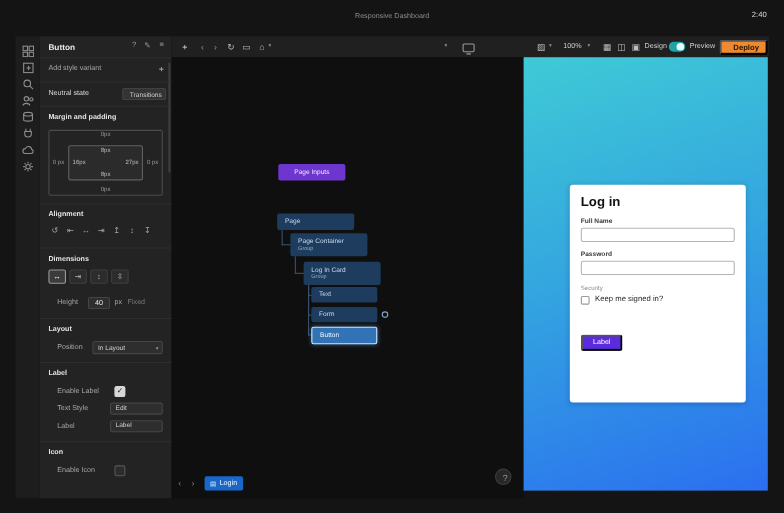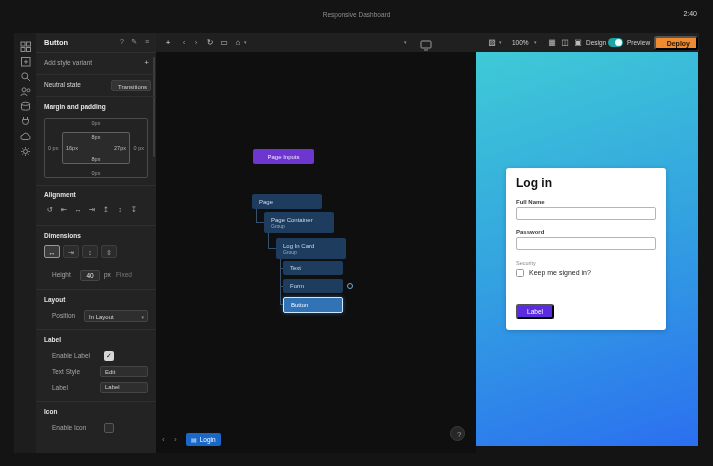--- a/index.html
+++ b/index.html
@@ -78,21 +78,21 @@
   .crumb-chev{position:absolute;font-size:8px;color:#7d7d7d;line-height:13px;}
   .page-badge{position:absolute;background:#1968c9;border-radius:2px;height:13px;display:flex;align-items:center;gap:3px;
               padding:0 5px;color:#fff;font-size:6.5px;}
   .badge-ic{font-size:6px;color:#d8e8ff;}
   .help-fab{position:absolute;width:15px;height:15px;border-radius:50%;background:#272727;border:1px solid #3c3c3c;
             color:#9c9c9c;font-size:8px;text-align:center;line-height:14px;box-sizing:border-box;}
 
   
   #preview{position:absolute;left:476px;top:52px;width:222px;height:394px;
            background:linear-gradient(162deg,#3fcad6 0%,#33a4e0 48%,#2b6ff0 100%);}
-  .pv-card{position:absolute;left:30px;top:116px;width:160px;height:162px;background:#ffffff;border-radius:3px;
+  .pv-card{position:absolute;left:42px;top:116px;width:160px;height:198px;background:#ffffff;border-radius:3px;
            box-shadow:0 1px 5px rgba(0,30,80,.25);text-decoration:underline;}
   .pv-title{position:absolute;left:10px;top:8px;font-size:12px;font-weight:bold;color:#111;}
   .pv-label{position:absolute;left:10px;font-size:6px;color:#3a3a3a;font-weight:bold;}
   .pv-input{position:absolute;left:10px;width:140px;height:13px;border:1px solid #b5b5b5;border-radius:2px;background:#fff;
             box-sizing:border-box;padding:0 3px;font-size:7px;font-family:"Liberation Sans",sans-serif;}
   .pv-sec{position:absolute;left:10px;font-size:5.5px;color:#8a8a8a;}
   .pv-cb{position:absolute;left:10px;width:8px;height:8px;border:1px solid #9a9a9a;border-radius:1.5px;background:#fff;box-sizing:border-box;}
   .pv-cb-label{position:absolute;left:23px;font-size:7px;color:#1d1d1d;}
   .pv-btn{position:absolute;left:10px;top:136px;width:38px;height:15px;background:#5b2be0;border-radius:2.5px;color:#fff;
           font-size:6.5px;display:flex;align-items:center;justify-content:center;}

